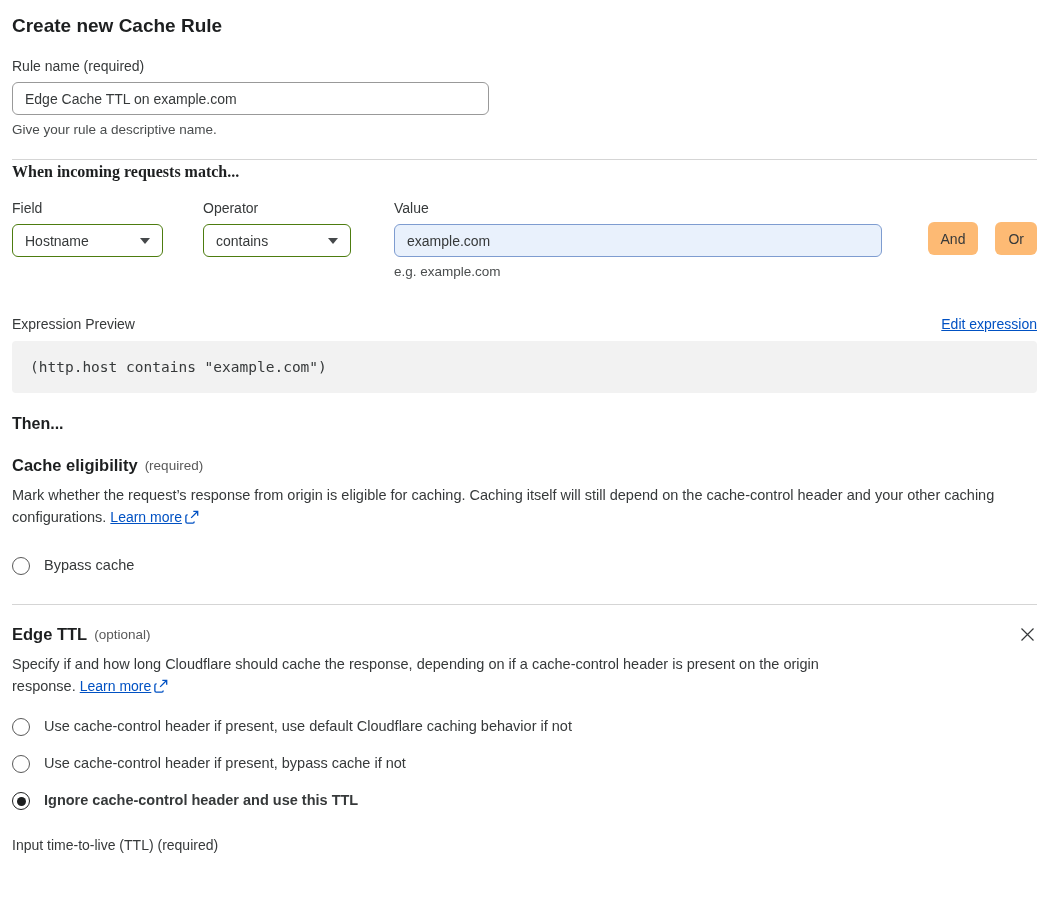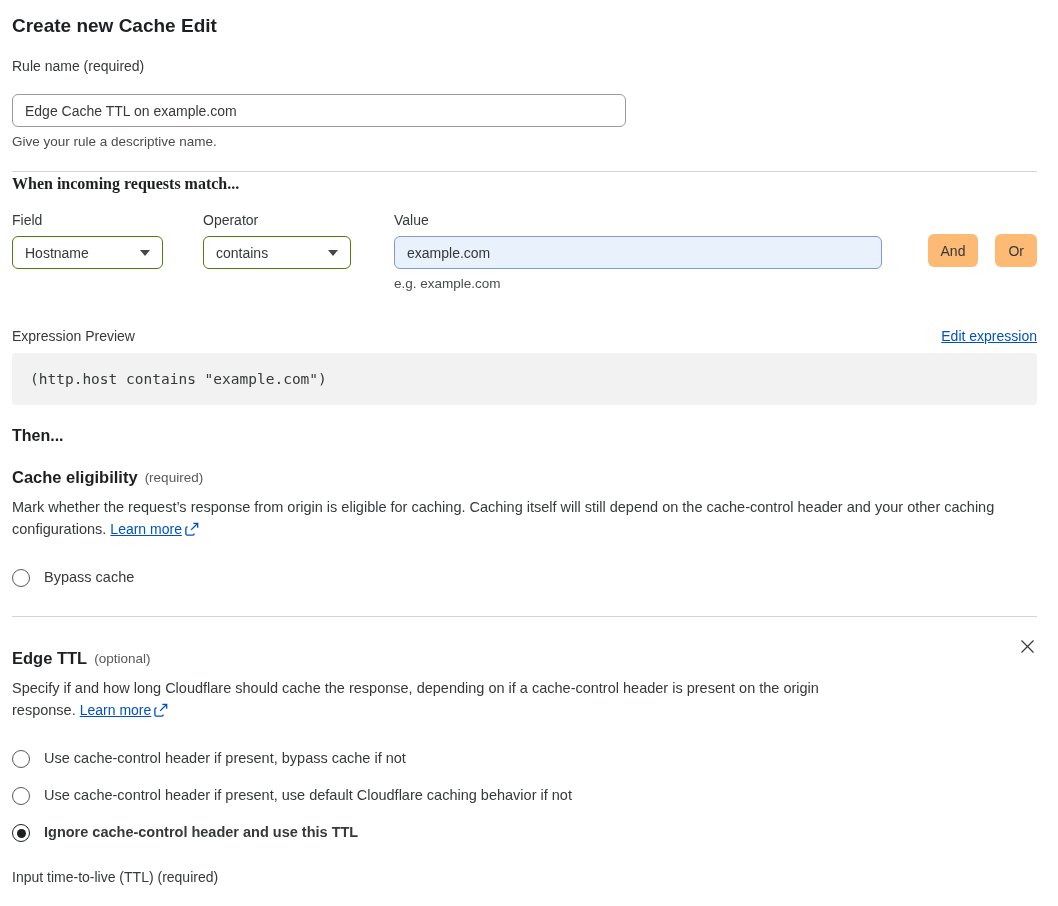--- a/index.html
+++ b/index.html
@@ -21,21 +21,21 @@
     border-radius: 6px;
     padding: 0 12px;
     font-size: 14px;
     color: #36393a;
     font-family: "Liberation Sans", sans-serif;
     background: #fff;
     width: 100%;
     outline: none;
   }
   .rule-name-wrap { margin-top: 21px; }
-  .rule-name-input { margin-top: 20px; width: 614px; }
+  .rule-name-input { margin-top: 8px; width: 477px; }
   .helper-text { margin-top: 7px; font-size: 13.5px; color: #4a4d4e; }
 
   hr.divider { border: none; border-top: 1px solid #d5d5d5; }
   .divider-1 { margin-top: 22px; }
 
   h2.section-title { font-size: 16px; font-weight: 700; color: #1d1f20; }
   .match-title { margin-top: 3px; font-family: Liberation Serif, serif; }
 
   .match-row { display: flex; align-items: flex-start; margin-top: 19px; gap: 32px; }
   .col-field { width: 151px; }
@@ -133,21 +133,21 @@
   .edge-header { display: flex; justify-content: space-between; align-items: flex-start; margin-top: 20px; }
   .close-btn { background: none; border: none; cursor: pointer; padding: 2px; line-height: 0; }
 
   .ttl-label { margin-top: 27px; }
 </style>
 </head>
 <body>
 
 <div class="container">
 
-  <h1 class="page-title">Create new Cache Edit</h1>
+  <h1 class="page-title">Create new Cache Rule</h1>
 
   <div class="rule-name-wrap">
     <label class="field-label">Rule name (required)</label>
     <input class="text-input rule-name-input" type="text" value="Edge Cache TTL on example.com" style="">
     <div class="helper-text">Give your rule a descriptive name.</div>
   </div>
 
   <hr class="divider divider-1">
 
   <h2 class="section-title match-title">When incoming requests match...</h2>
@@ -198,43 +198,43 @@
   </p>
 
   <div class="radio-row first">
     <span class="radio"></span>
     <span class="radio-label">Bypass cache</span>
   </div>
 
   <hr class="divider divider-2">
 
   <div class="edge-header">
-    <div class="block-heading" style="margin-top:12px">
+    <div class="block-heading" style="margin-top:0">
       <span class="h">Edge TTL</span>
       <span class="qualifier">(optional)</span>
     </div>
     <button class="close-btn"><svg width="15" height="15" viewBox="0 0 15 15">
           <path d="M1.5 1.5 13.5 13.5 M13.5 1.5 1.5 13.5" stroke="#36393a" stroke-width="1.2"></path>
         </svg></button>
   </div>
   <p class="desc edge-desc"><span>Specify if and how long Cloudflare should cache the response, depending on if a cache-control header is present on the origin response.</span>
     <a class="link">Learn more</a><span class="external-icon"><svg width="14" height="14" viewBox="0 0 16 16" fill="none">
           <path d="M3 5.5h-0.5A1.5 1.5 0 0 0 1 7v6.5A1.5 1.5 0 0 0 2.5 15H9a1.5 1.5 0 0 0 1.5-1.5V13" stroke="#0051c3" stroke-width="1.5"></path>
           <path d="M7 9 14 2M9.5 1.5H14.5V6.5" stroke="#0051c3" stroke-width="1.5"></path>
         </svg></span>
   </p>
 
+  <div class="radio-row">
+    <span class="radio"></span>
+    <span class="radio-label">Use cache-control header if present, use default Cloudflare caching behavior if not</span>
+  </div>
   <div class="radio-row first">
     <span class="radio"></span>
     <span class="radio-label">Use cache-control header if present, bypass cache if not</span>
   </div>
-  <div class="radio-row">
-    <span class="radio"></span>
-    <span class="radio-label">Use cache-control header if present, use default Cloudflare caching behavior if not</span>
-  </div>
   <div class="radio-row checked">
     <span class="radio"></span>
     <span class="radio-label">Ignore cache-control header and use this TTL</span>
   </div>
 
   <label class="field-label ttl-label">Input time-to-live (TTL) (required)</label>
 
 </div>
 
 </body></html>

